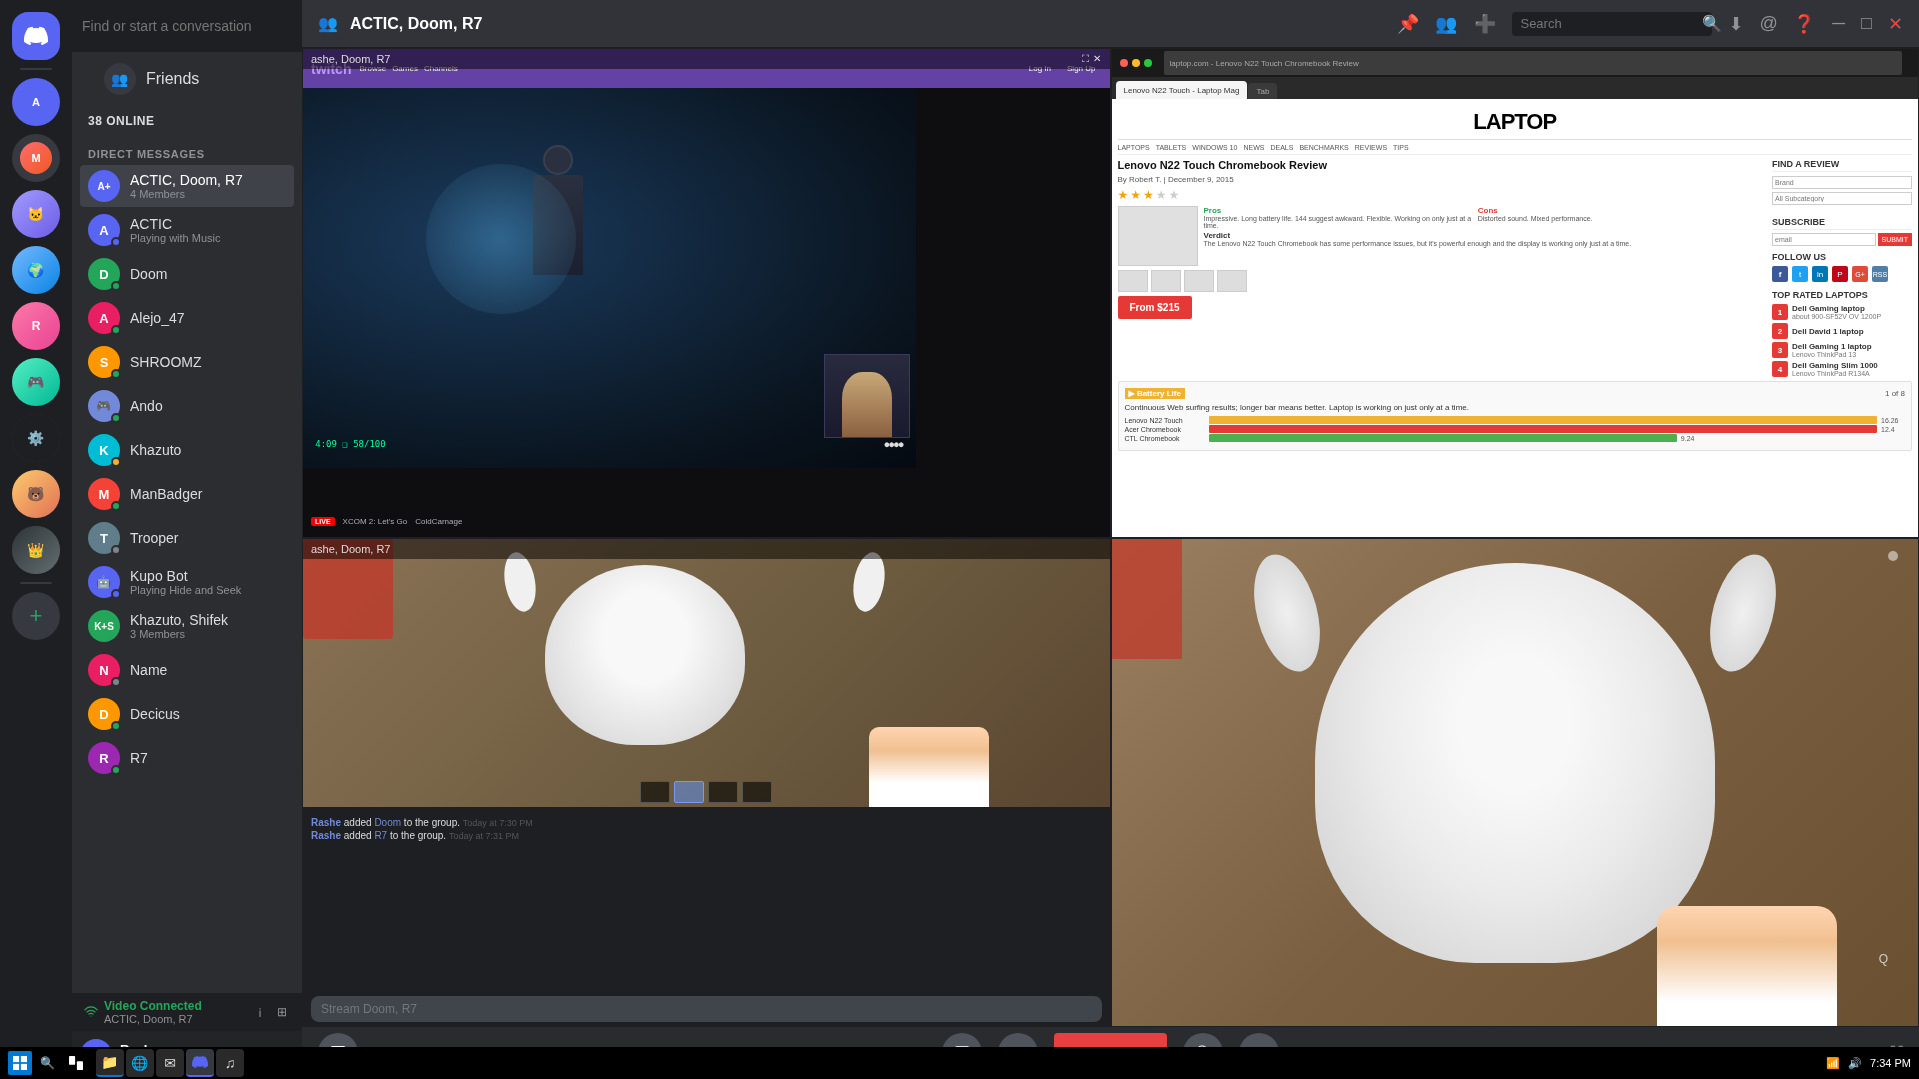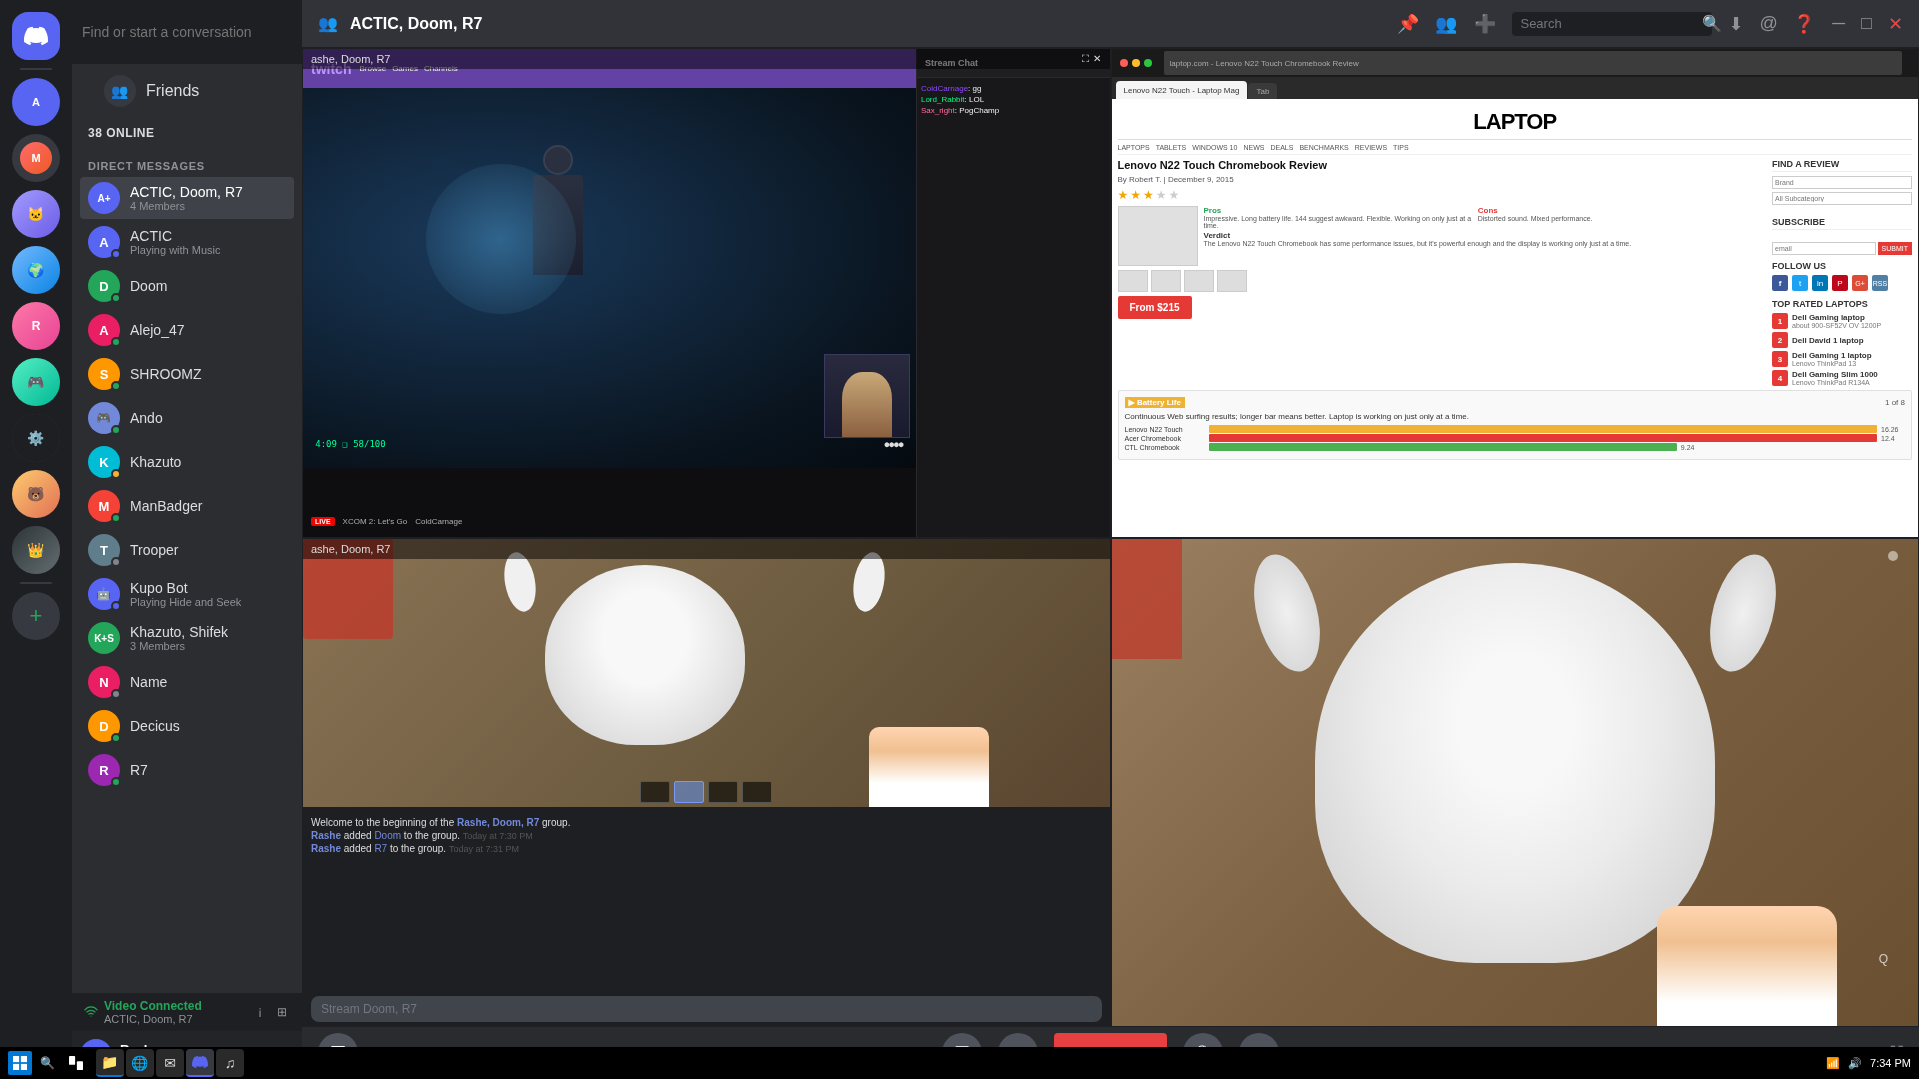--- a/index.html
+++ b/index.html
@@ -24,21 +24,21 @@
       width: 230px;
       background: #2b2d31;
       display: flex;
       flex-direction: column;
       flex-shrink: 0;
       height: 1079px;
     }
     .search-bar {
       padding: 10px 10px;
       background: #1e1f22;
-      height: 64px;
+      height: 52px;
       display: flex;
       align-items: center;
     }
     .search-bar input {
       width: 100%;
       background: #1e1f22;
       border: none;
       outline: none;
       color: #72767d;
       font-size: 14px;
@@ -514,30 +514,20 @@
             <div style="position:absolute;bottom:5%;right:2%;font-size:8px;color:#dcddde;font-family:monospace;">●●●●</div>
 
             <div style="position:absolute;bottom:8%;right:1%;width:14%;height:22%;background:#1a1a2e;border:1px solid #3a3a5e;display:flex;align-items:center;justify-content:center;">
               <div style="width:100%;height:100%;background:linear-gradient(180deg,#2a2a3e,#1a1a2e);display:flex;align-items:flex-end;justify-content:center;">
                 <div style="width:60%;height:80%;background:linear-gradient(180deg,#c8a878,#8b6040);border-radius:40% 40% 0 0;"></div>
               </div>
             </div>
           </div>
         </div>
 
-        <div class="twitch-chat">
-          <div style="height:6%;background:#1f1f23;border-bottom:1px solid #2a2a2d;display:flex;align-items:center;padding:0 8px;">
-            <span style="font-size:9px;color:#efeff1;font-weight:700;">Stream Chat</span>
-          </div>
-          <div style="flex:1;padding:4px;overflow:hidden;font-size:8px;color:#efeff1;">
-            <div style="margin:2px 0;"><span style="color:#9147ff;">ColdCarnage</span>: gg</div>
-            <div style="margin:2px 0;"><span style="color:#00ff7f;">Lord_Rabbit</span>: LOL</div>
-            <div style="margin:2px 0;"><span style="color:#ff6b9d;">Sax_right</span>: PogChamp</div>
-          </div>
-        </div>
 
         <div style="position:absolute;bottom:0;left:0;width:76%;height:6%;background:#0e0e10;display:flex;align-items:center;padding:0 8px;font-size:8px;color:#adadb8;gap:8px;">
           <span style="background:#eb0400;color:#fff;padding:1px 4px;border-radius:2px;font-size:7px;font-weight:700;">LIVE</span>
           <span>XCOM 2: Let's Go</span>
           <span>ColdCarnage</span>
         </div>
       </div>
       <div class="video-header-bar">
         <span>ashe, Doom, R7</span>
         <div style="display:flex;gap:4px;">
@@ -630,21 +620,21 @@
             </div>
 
             <div style="width:140px;font-size:8px;">
               <div style="font-weight:700;font-size:9px;color:#333;margin-bottom:4px;border-bottom:1px solid #eee;padding-bottom:2px;">FIND A REVIEW</div>
               <div style="display:flex;gap:2px;margin-bottom:3px;">
                 <input style="flex: 1 1 0%; font-size: 7px; border: 1px solid rgb(204, 204, 204); padding: 2px;" type="text" placeholder="Brand">
               </div>
               <div style="display:flex;gap:2px;margin-bottom:12px;">
                 <input style="flex: 1 1 0%; font-size: 7px; border: 1px solid rgb(204, 204, 204); padding: 2px;" type="text" placeholder="All Subcategory">
               </div>
-              <div style="font-weight:700;font-size:9px;color:#333;margin-bottom:12px;border-bottom:1px solid #eee;padding-bottom:2px;">SUBSCRIBE</div>
+              <div style="font-weight:700;font-size:9px;color:#333;margin-bottom:3px;border-bottom:1px solid #eee;padding-bottom:2px;">SUBSCRIBE</div>
               <div style="display:flex;gap:2px;margin-bottom:6px;justify-content:space-between;">
                 <input style="flex: 1 1 0%; font-size: 7px; border: 1px solid rgb(204, 204, 204); padding: 2px;" type="text" placeholder="email">
                 <button style="background:#e53935;color:#fff;border:none;padding:2px 4px;font-size:7px;cursor:pointer;">SUBMIT</button>
               </div>
               <div style="font-weight:700;font-size:9px;color:#333;margin-bottom:4px;">FOLLOW US</div>
               <div style="display:flex;gap:4px;margin-bottom:8px;">
                 <div style="width:16px;height:16px;background:#3b5998;border-radius:2px;display:flex;align-items:center;justify-content:center;cursor:pointer;">
                     <span style="color:#fff;font-size:8px;font-weight:900;">f</span>
                   </div>
                 <div style="width:16px;height:16px;background:#1da1f2;border-radius:2px;display:flex;align-items:center;justify-content:center;cursor:pointer;">
@@ -741,21 +731,20 @@
 
           <div style="position:absolute;bottom:4px;left:50%;transform:translateX(-50%);display:flex;gap:4px;">
             <div style="width:30px;height:22px;background:rgba(0,0,0,0.6);border:1px solid #555;border-radius:2px;"></div>
             <div style="width:30px;height:22px;background:rgba(100,150,255,0.5);border:1px solid #7799ff;border-radius:2px;"></div>
             <div style="width:30px;height:22px;background:rgba(0,0,0,0.6);border:1px solid #555;border-radius:2px;"></div>
             <div style="width:30px;height:22px;background:rgba(0,0,0,0.6);border:1px solid #555;border-radius:2px;"></div>
           </div>
         </div>
 
         <div class="message-area">
-          <div class="msg">Welcome to the beginning of the <span class="author">Rashe, Doom, R7</span> group.</div>
           <div class="msg"><span class="author">Rashe</span> added <span style="color:#7289da;">Doom</span> to the group. <span style="color:#555;font-size:9px;">Today at 7:30 PM</span></div>
           <div class="msg"><span class="author">Rashe</span> added <span style="color:#7289da;">R7</span> to the group. <span style="color:#555;font-size:9px;">Today at 7:31 PM</span></div>
 
           <div style="position:absolute;bottom:4px;left:8px;right:8px;background:#40444b;border-radius:8px;padding:6px 10px;font-size:12px;color:#72767d;display:flex;align-items:center;">
             <span>Stream Doom, R7</span>
           </div>
         </div>
         <div class="video-header-bar">
           <span>ashe, Doom, R7</span>
         </div>

